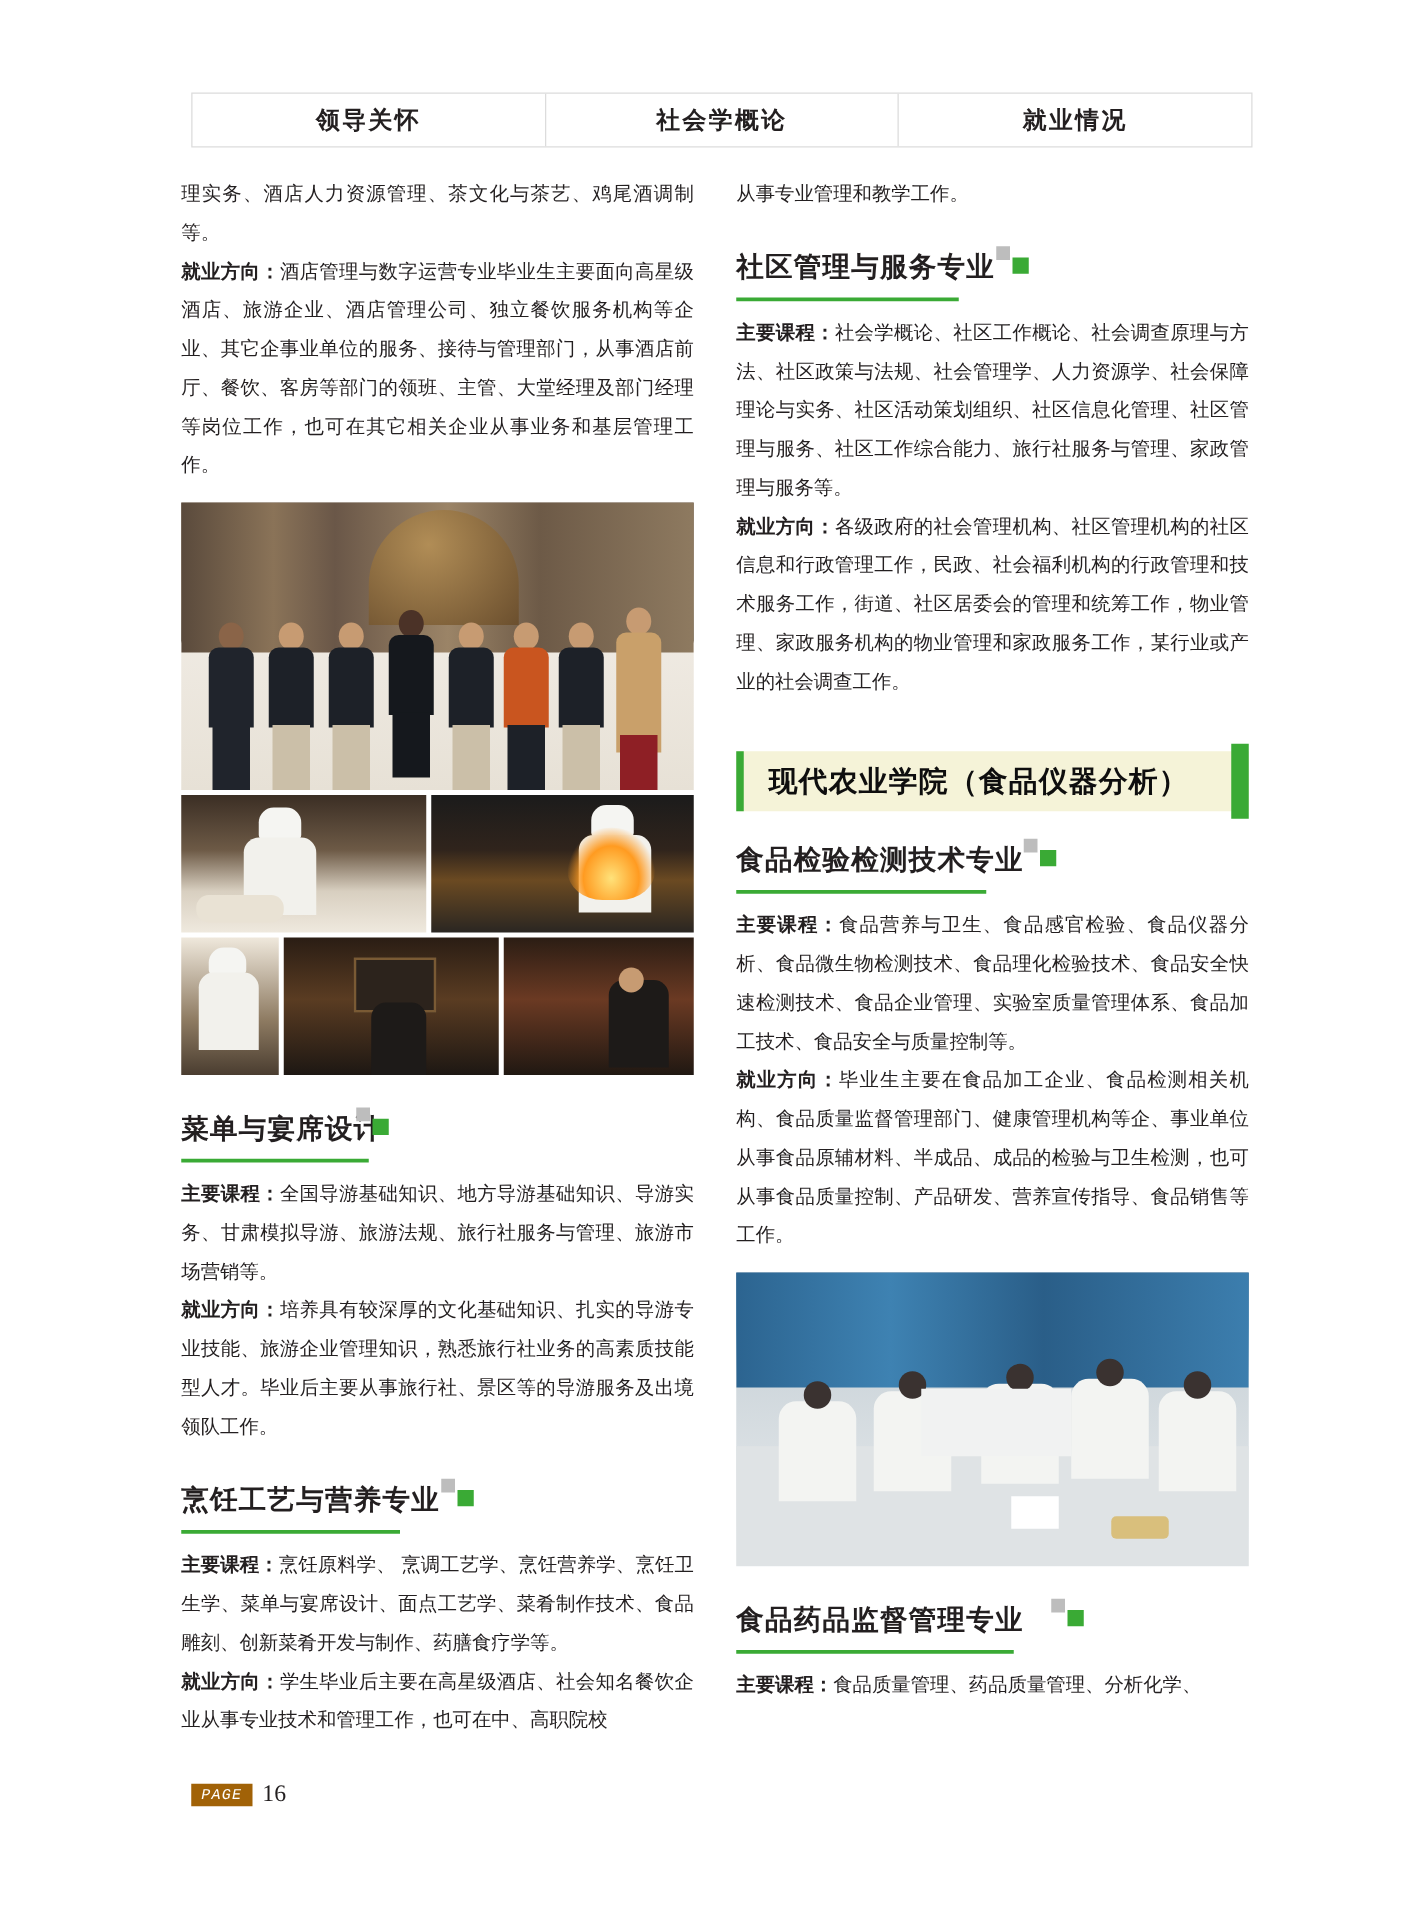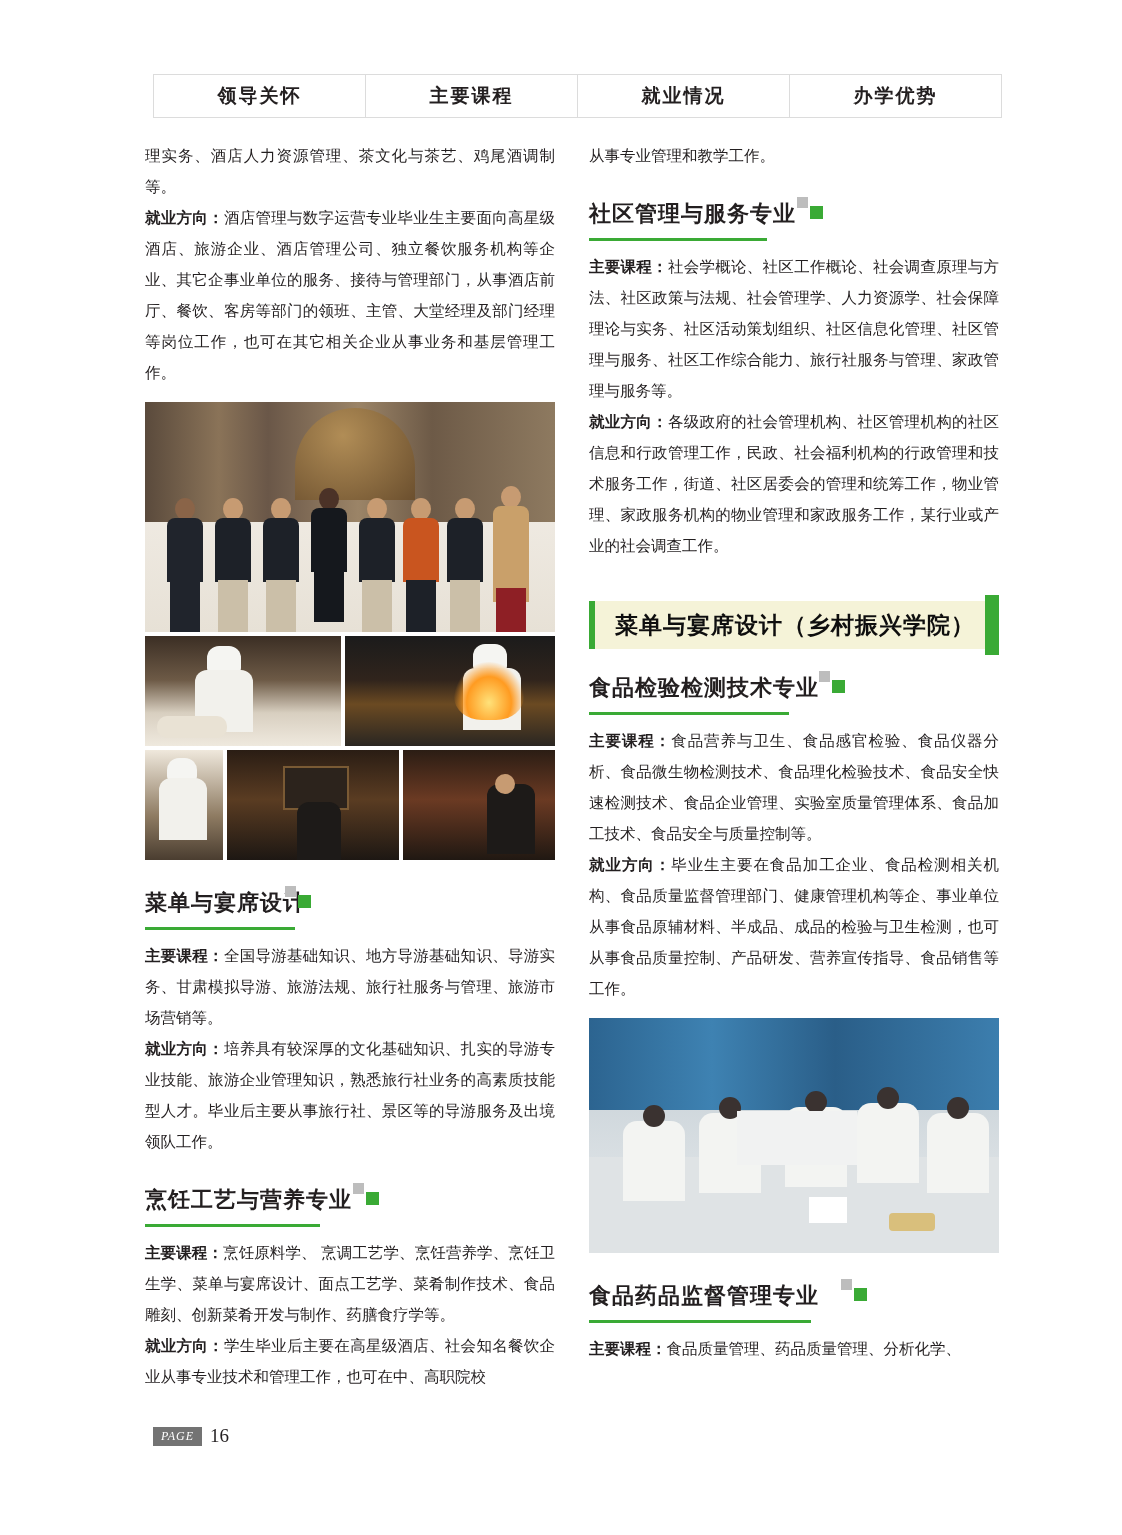--- a/index.html
+++ b/index.html
@@ -143,35 +143,34 @@
      background:linear-gradient(90deg,#2c6490,#3e82b2 30%,#2a5e88 60%,#3c7eae 100%);}
   .p-lab .bench{position:absolute;left:0;bottom:0;width:100%;height:96px;background:#dfe3e5;}
   .coat{position:absolute;bottom:52px;width:62px;height:80px;background:#f3f4f2;border-radius:14px 14px 0 0;}
   .coat .h{position:absolute;left:50%;transform:translateX(-50%);top:-16px;width:22px;height:22px;border-radius:50%;background:#3a3230;}
 
   
   .pagefoot{
     position:absolute;left:137px;top:1425px;display:flex;align-items:center;gap:8px;
   }
   .pagefoot .tag{
-    background:#737373;color:#fff;font-size:12px;font-style:italic;
-    padding:2px 8px;letter-spacing:1px;font-family:Liberation Serif, serif;
+    background:#a16207;color:#fff;font-size:12px;font-style:italic;
+    padding:2px 8px;letter-spacing:1px;font-family:Liberation Mono, monospace;
   }
   .pagefoot .num{font-size:19px;color:#231f20;font-family:"Liberation Serif",serif;}
 </style>
 </head>
 <body>
 
 <div class="page">
 
   <div class="tabbar">
     <div class="tab">领导关怀</div>
-    <div class="tab">主要课程</div>
+    <div class="tab">社会学概论</div>
     <div class="tab">就业情况</div>
-    <div class="tab">办学优势</div>
   </div>
 
   <div class="col left">
 
     <p>理实务、酒店人力资源管理、茶文化与茶艺、鸡尾酒调制等。</p>
 
     <p>
       <span class="lbl">就业方向：</span><span>酒店管理与数字运营专业毕业生主要面向高星级酒店、旅游企业、酒店管理公司、独立餐饮服务机构等企业、其它企事业单位的服务、接待与管理部门，从事酒店前厅、餐饮、客房等部门的领班、主管、大堂经理及部门经理等岗位工作，也可在其它相关企业从事业务和基层管理工作。</span>
     </p>
 
@@ -291,21 +290,21 @@
     </div>
     <p>
       <span class="lbl">主要课程：</span><span>社会学概论、社区工作概论、社会调查原理与方法、社区政策与法规、社会管理学、人力资源学、社会保障理论与实务、社区活动策划组织、社区信息化管理、社区管理与服务、社区工作综合能力、旅行社服务与管理、家政管理与服务等。</span>
     </p>
     <p>
       <span class="lbl">就业方向：</span><span>各级政府的社会管理机构、社区管理机构的社区信息和行政管理工作，民政、社会福利机构的行政管理和技术服务工作，街道、社区居委会的管理和统筹工作，物业管理、家政服务机构的物业管理和家政服务工作，某行业或产业的社会调查工作。</span>
     </p>
 
     <div class="banner">
       <span class="bl"></span>
-      <span class="btxt">菜单与宴席设计（乡村振兴学院）</span>
+      <span class="btxt">现代农业学院（食品仪器分析）</span>
       <span class="br"></span>
     </div>
 
     <div class="heading" style="margin-top:22px;">
       <span class="htxt">食品检验检测技术专业</span>
       <span class="sq-grey" style="left:230px;"></span>
       <span class="sq-green" style="left:243px;"></span>
       <span class="rule" style="width:200px;"></span>
     </div>
     <p>

